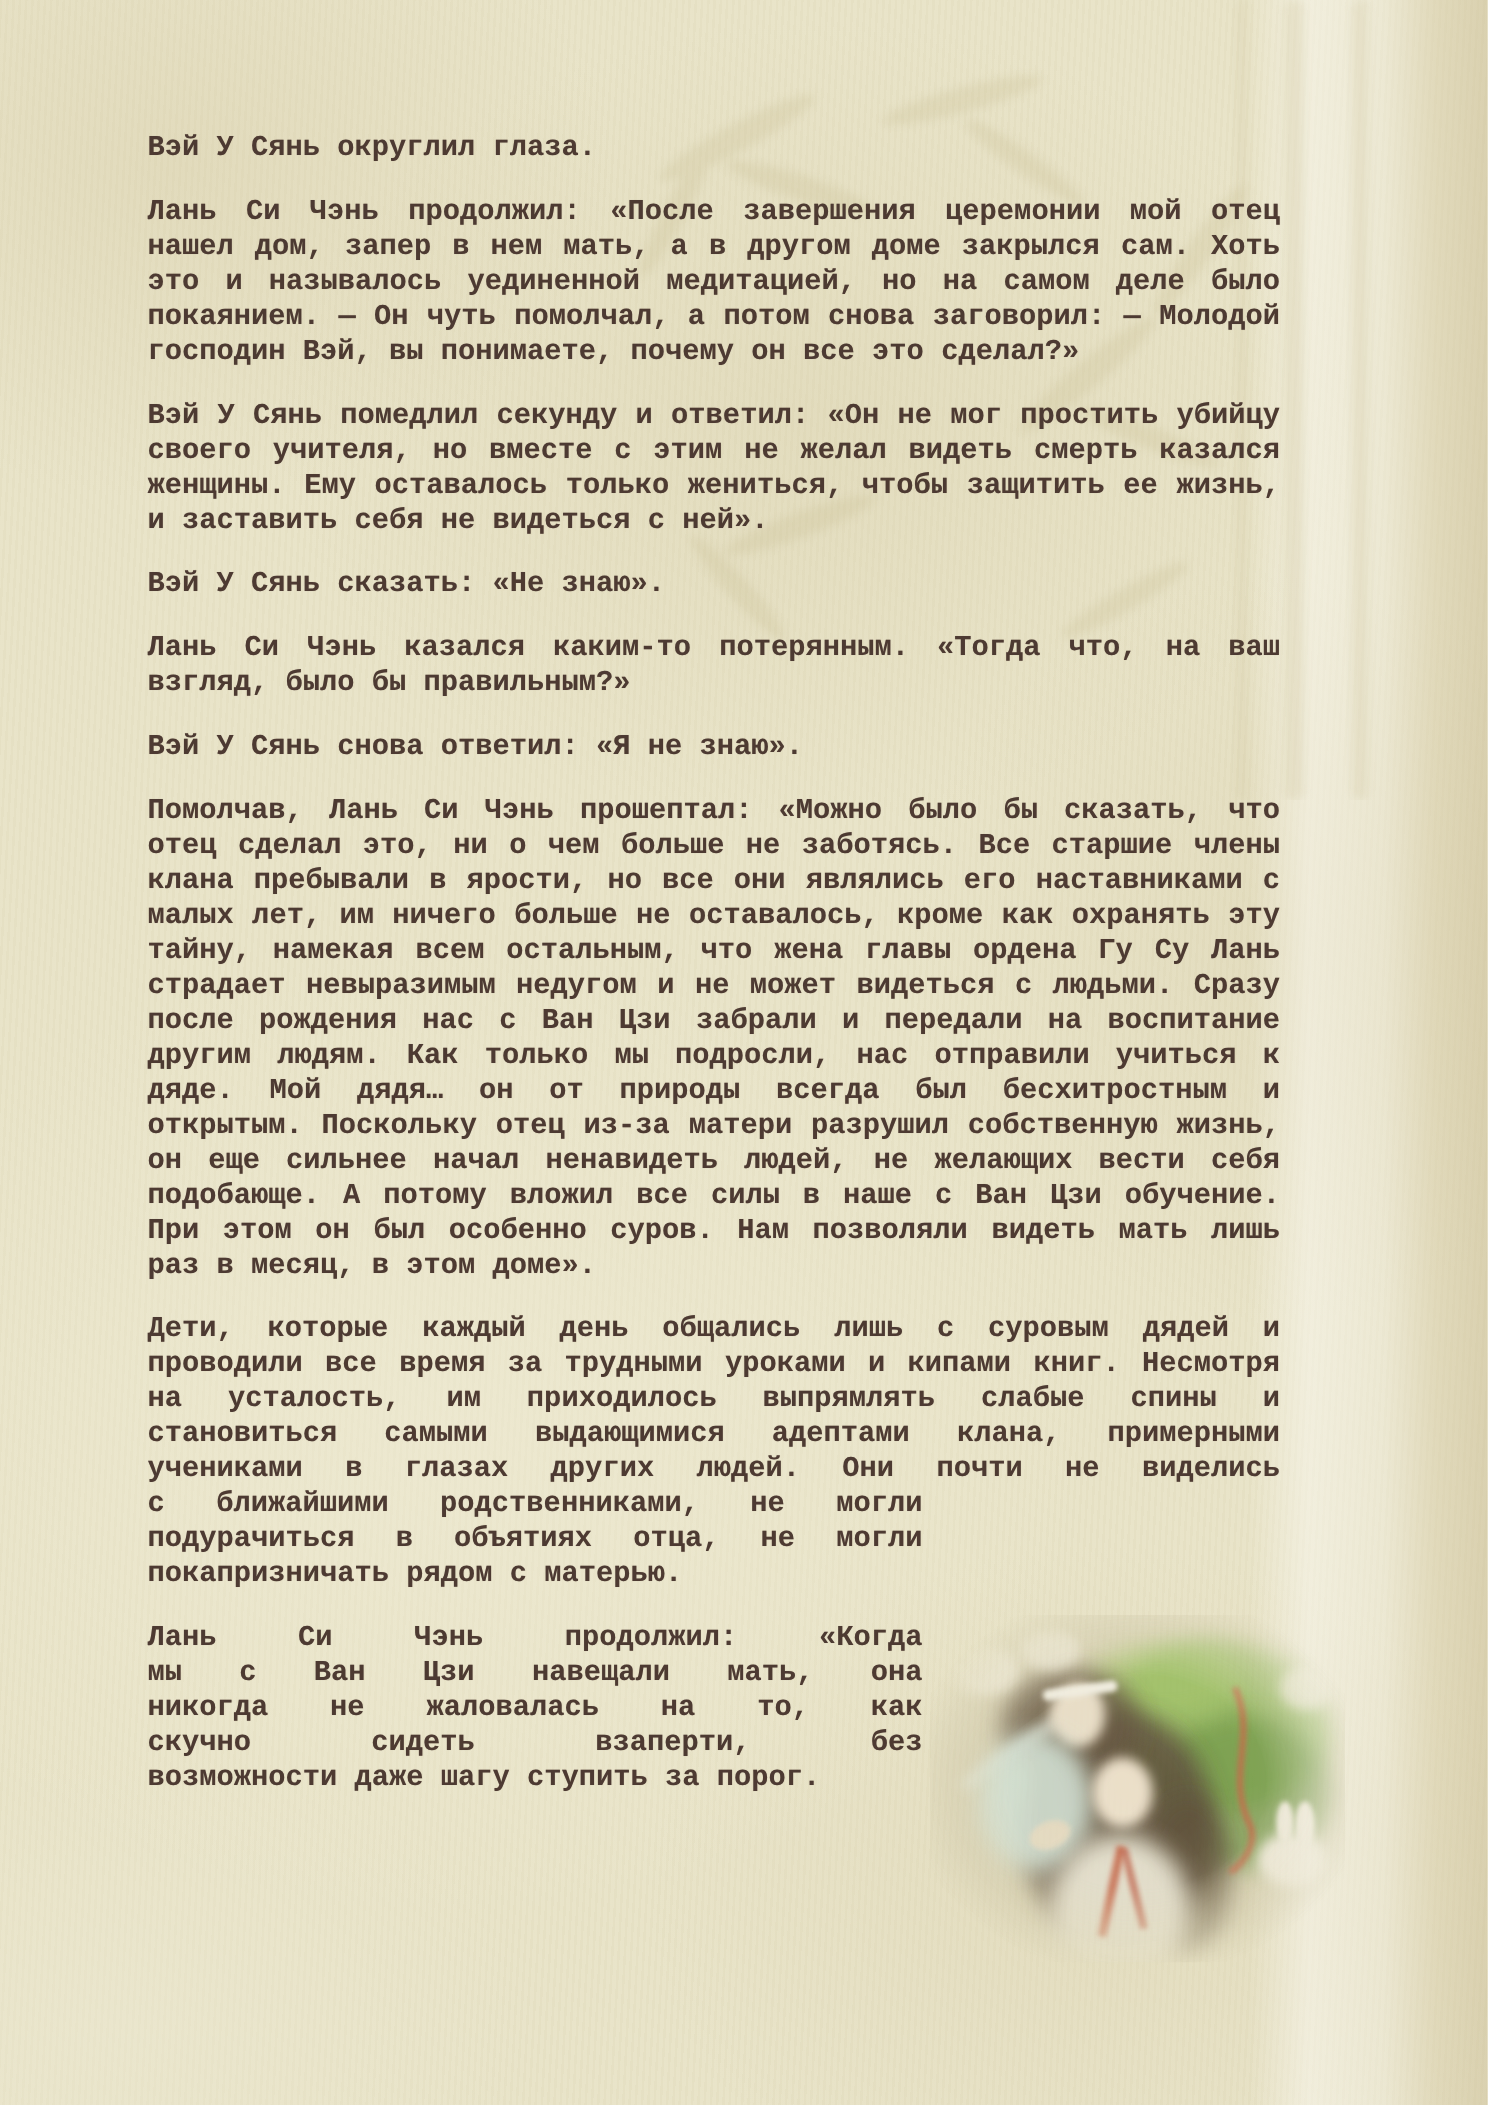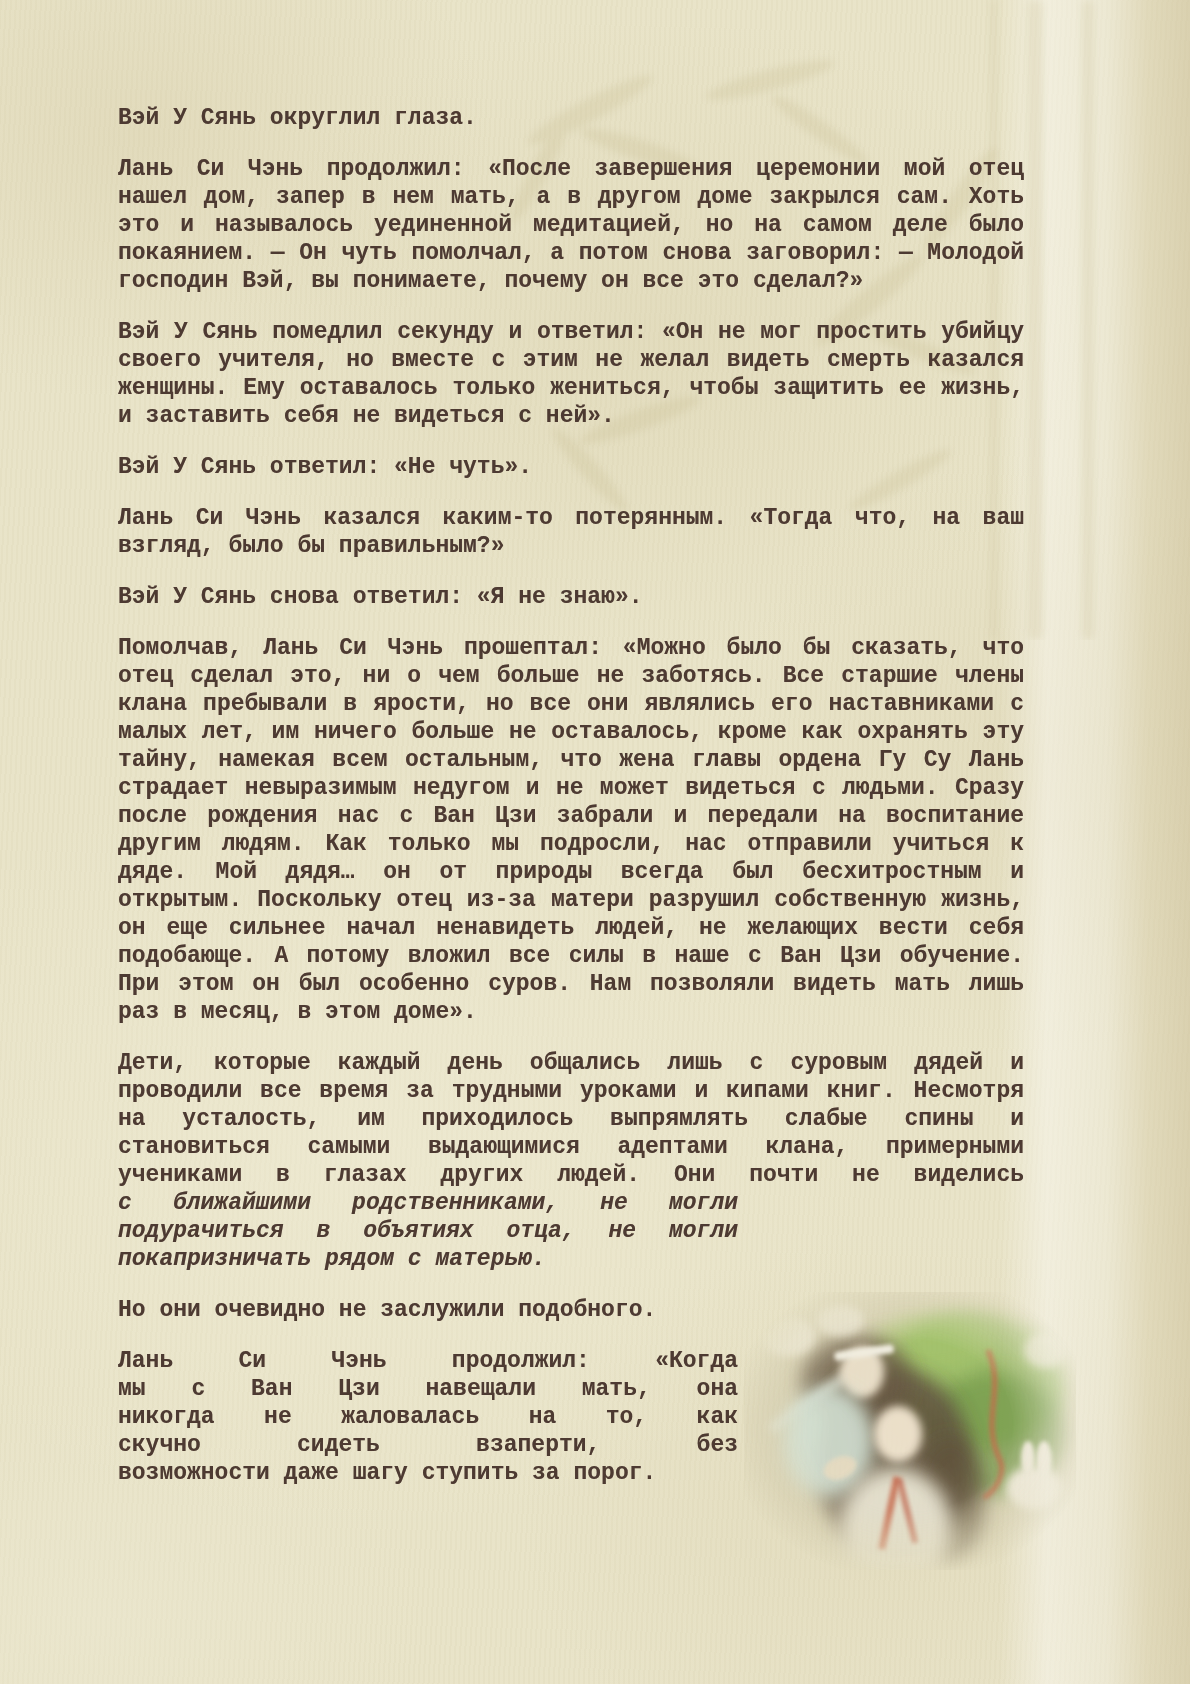--- a/index.html
+++ b/index.html
@@ -28,21 +28,21 @@
   .text-flow { position:absolute; left:118px; top:104px; width:906px; }
   .para {
     margin:0 0 23px 0;
     font-weight:bold;
     font-size:23px; line-height:28px;
     color:#4d3a32;
     text-align:justify;
     text-shadow:0 0 0.6px rgba(77,58,50,0.35);
   }
   .seg-head { margin-bottom:0; text-align-last:justify; }
-  .seg-tail { margin-top:0;font-style:italic; }
+  .seg-tail { margin-top:0; }
   .narrow { width:620px; }
   .forced-lines { white-space:pre-line; text-align-last:justify; margin-bottom:0; }
   .tail-line { margin-top:0; margin-bottom:0; }
   .illustration { position:absolute; left:744px; top:1292px; width:332px; height:278px; }
 </style>
 </head>
 <body>
 
 <div class="page">
 
@@ -69,27 +69,26 @@
       <rect x="688" y="0" width="15" height="640" rx="7"></rect>
       <rect x="742" y="0" width="12" height="640" rx="6"></rect>
       <rect x="650" y="0" width="7" height="640" rx="3"></rect>
     </g>
   </svg>
 
   <div class="text-flow">
     <p class="para">Вэй У Сянь округлил глаза.</p>
     <p class="para">Лань Си Чэнь продолжил: «После завершения церемонии мой отец нашел дом, запер в нем мать, а в другом доме закрылся сам. Хоть это и называлось уединенной медитацией, но на самом деле было покаянием. — Он чуть помолчал, а потом снова заговорил: — Молодой господин Вэй, вы понимаете, почему он все это сделал?»</p>
     <p class="para">Вэй У Сянь помедлил секунду и ответил: «Он не мог простить убийцу своего учителя, но вместе с этим не желал видеть смерть казался женщины. Ему оставалось только жениться, чтобы защитить ее жизнь, и заставить себя не видеться с ней».</p>
-    <p class="para">Вэй У Сянь ответил: «Не чуть».</p>
+    <p class="para">Вэй У Сянь сказать: «Не знаю».</p>
     <p class="para">Лань Си Чэнь казался каким-то потерянным. «Тогда что, на ваш взгляд, было бы правильным?»</p>
     <p class="para">Вэй У Сянь снова ответил: «Я не знаю».</p>
     <p class="para">Помолчав, Лань Си Чэнь прошептал: «Можно было бы сказать, что отец сделал это, ни о чем больше не заботясь. Все старшие члены клана пребывали в ярости, но все они являлись его наставниками с малых лет, им ничего больше не оставалось, кроме как охранять эту тайну, намекая всем остальным, что жена главы ордена Гу Су Лань страдает невыразимым недугом и не может видеться с людьми. Сразу после рождения нас с Ван Цзи забрали и передали на воспитание другим людям. Как только мы подросли, нас отправили учиться к дяде. Мой дядя… он от природы всегда был бесхитростным и открытым. Поскольку отец из-за матери разрушил собственную жизнь, он еще сильнее начал ненавидеть людей, не желающих вести себя подобающе. А потому вложил все силы в наше с Ван Цзи обучение. При этом он был особенно суров. Нам позволяли видеть мать лишь раз в месяц, в этом доме».</p>
     <p class="para seg-head">Дети, которые каждый день общались лишь с суровым дядей и проводили все время за трудными уроками и кипами книг. Несмотря на усталость, им приходилось выпрямлять слабые спины и становиться самыми выдающимися адептами клана, примерными учениками в глазах других людей. Они почти не виделись</p>
     <p class="para seg-tail narrow">с ближайшими родственниками, не могли подурачиться в объятиях отца, не могли покапризничать рядом с матерью.</p>
-    <p class="para">Но они очевидно не заслужили подобного.</p>
     <p class="para narrow forced-lines">Лань Си Чэнь продолжил: «Когда
 мы с Ван Цзи навещали мать, она
 никогда не жаловалась на то, как
 скучно сидеть взаперти, без</p>
     <p class="para narrow tail-line">возможности даже шагу ступить за порог.</p>
   </div>
 
   <div class="illustration">
     <svg width="332" height="278" viewBox="0 0 332 278" aria-hidden="true">
       <defs>

